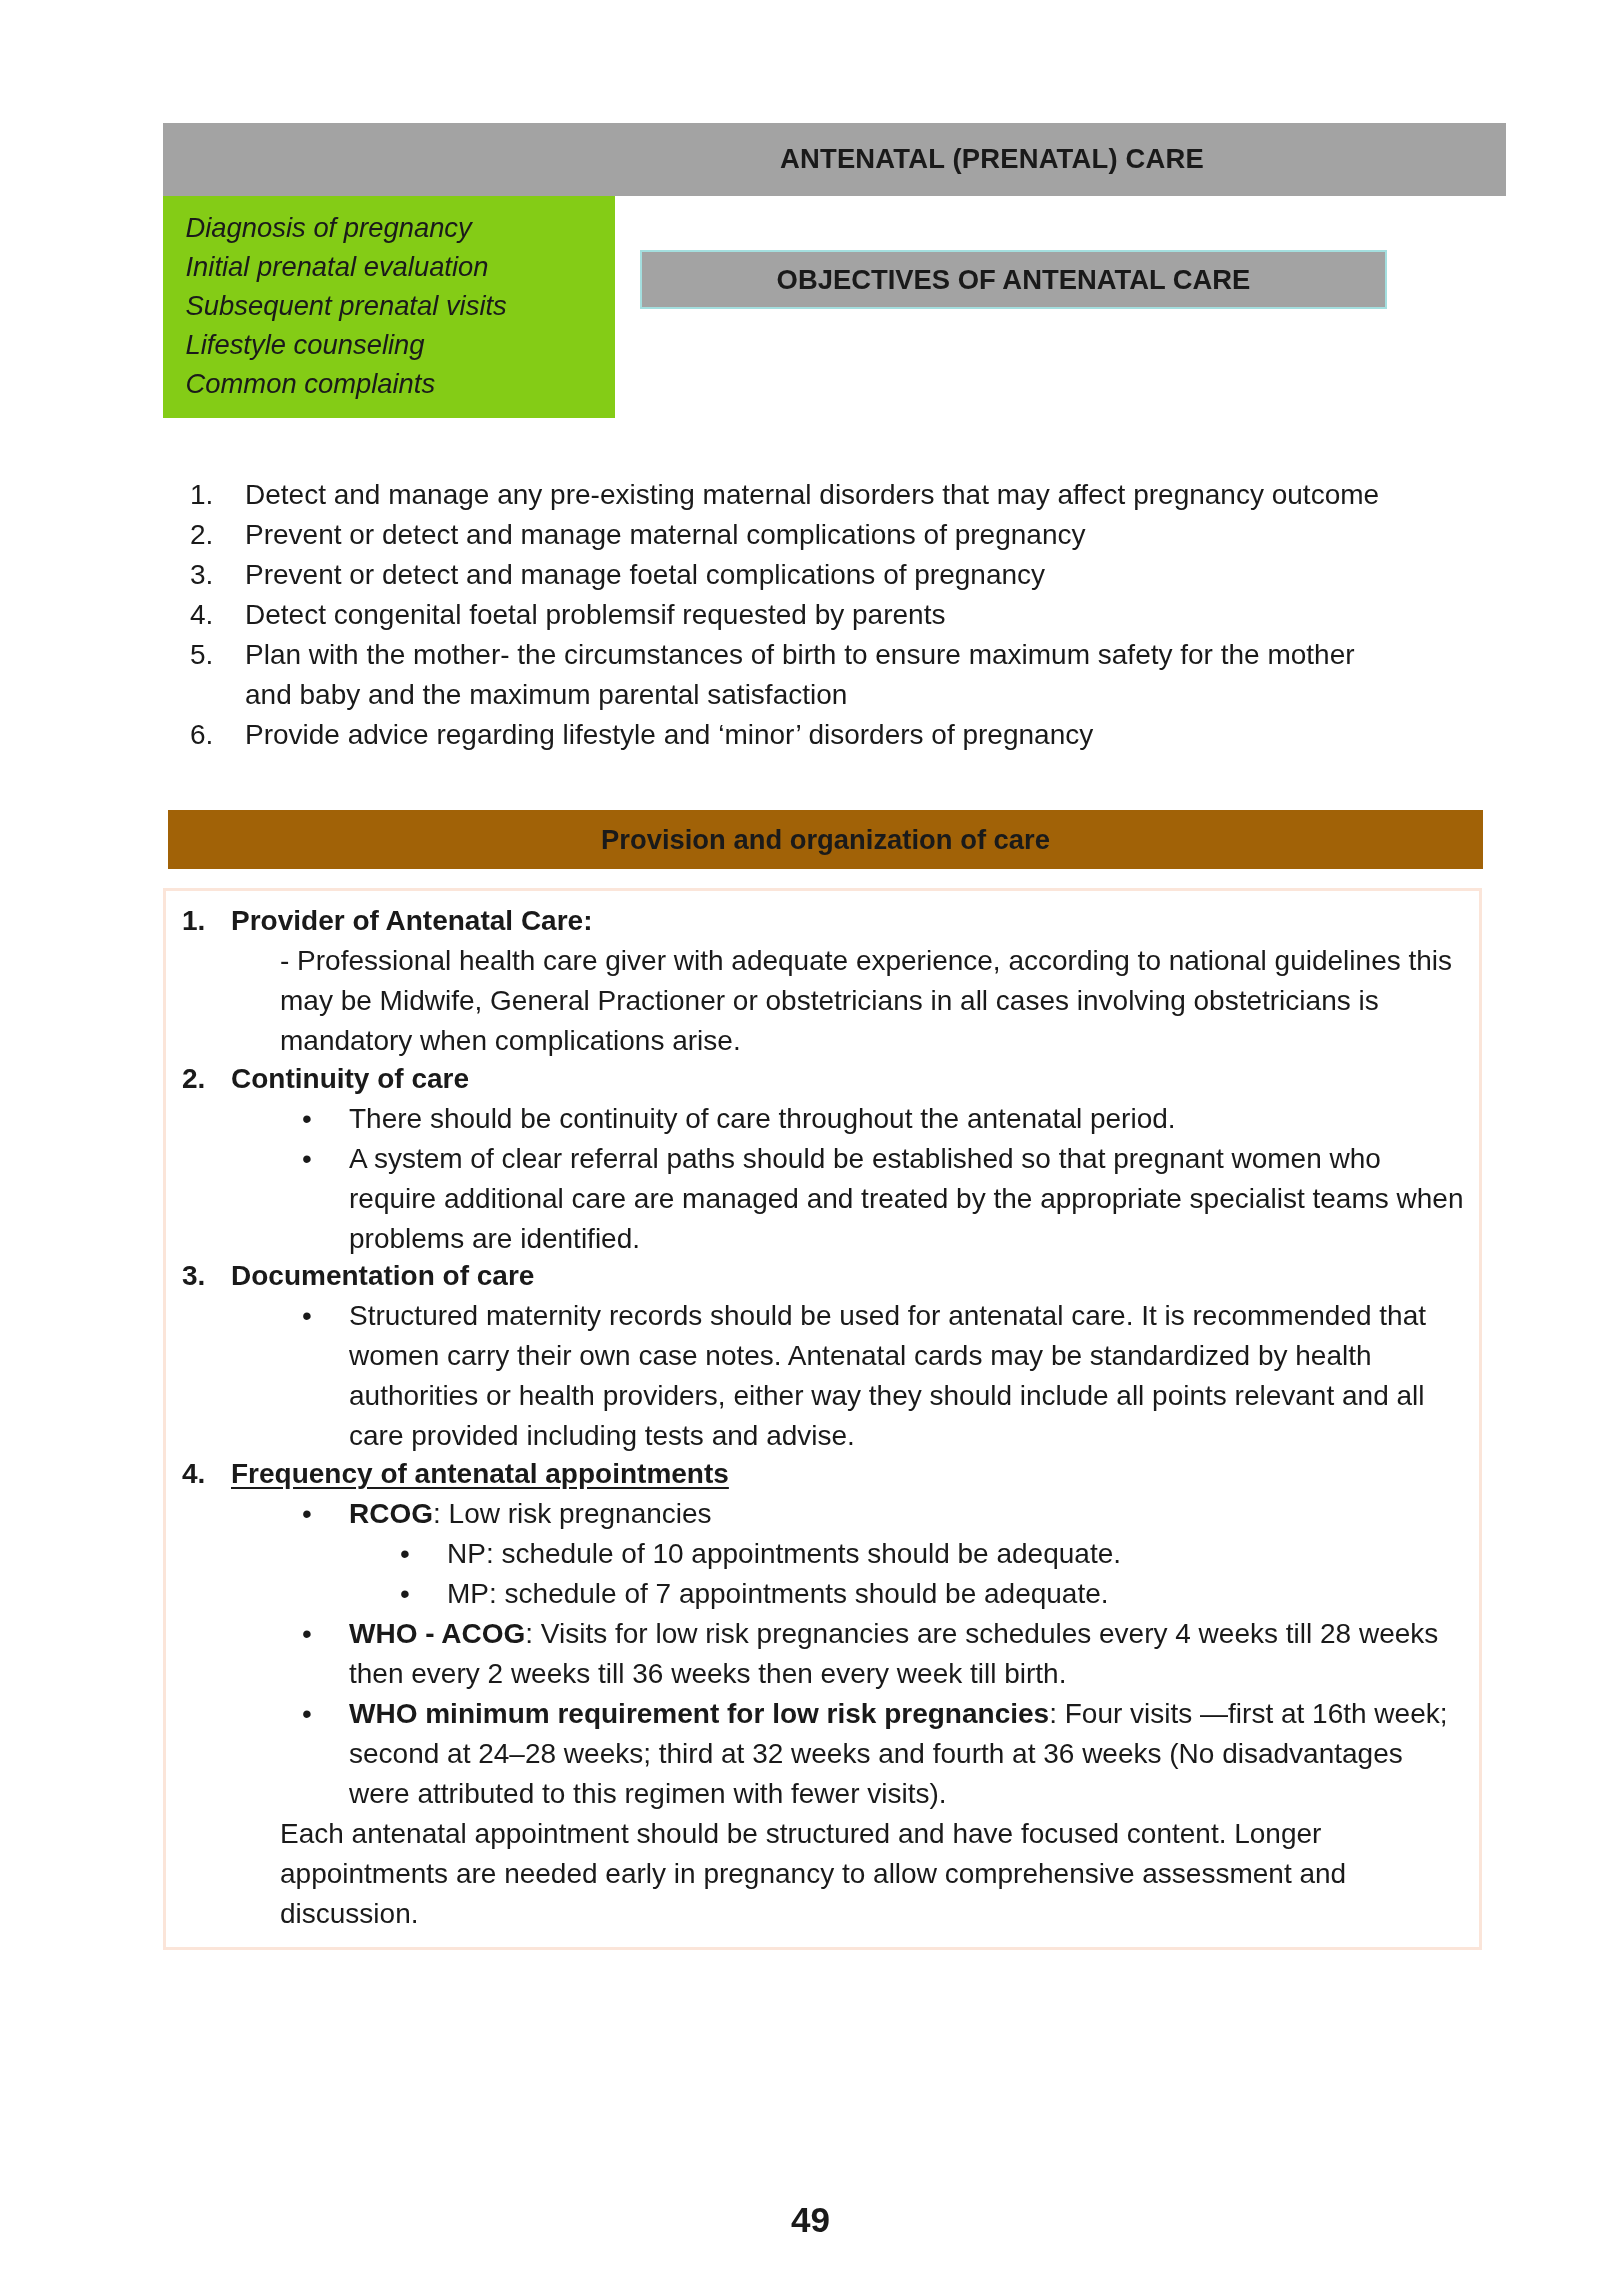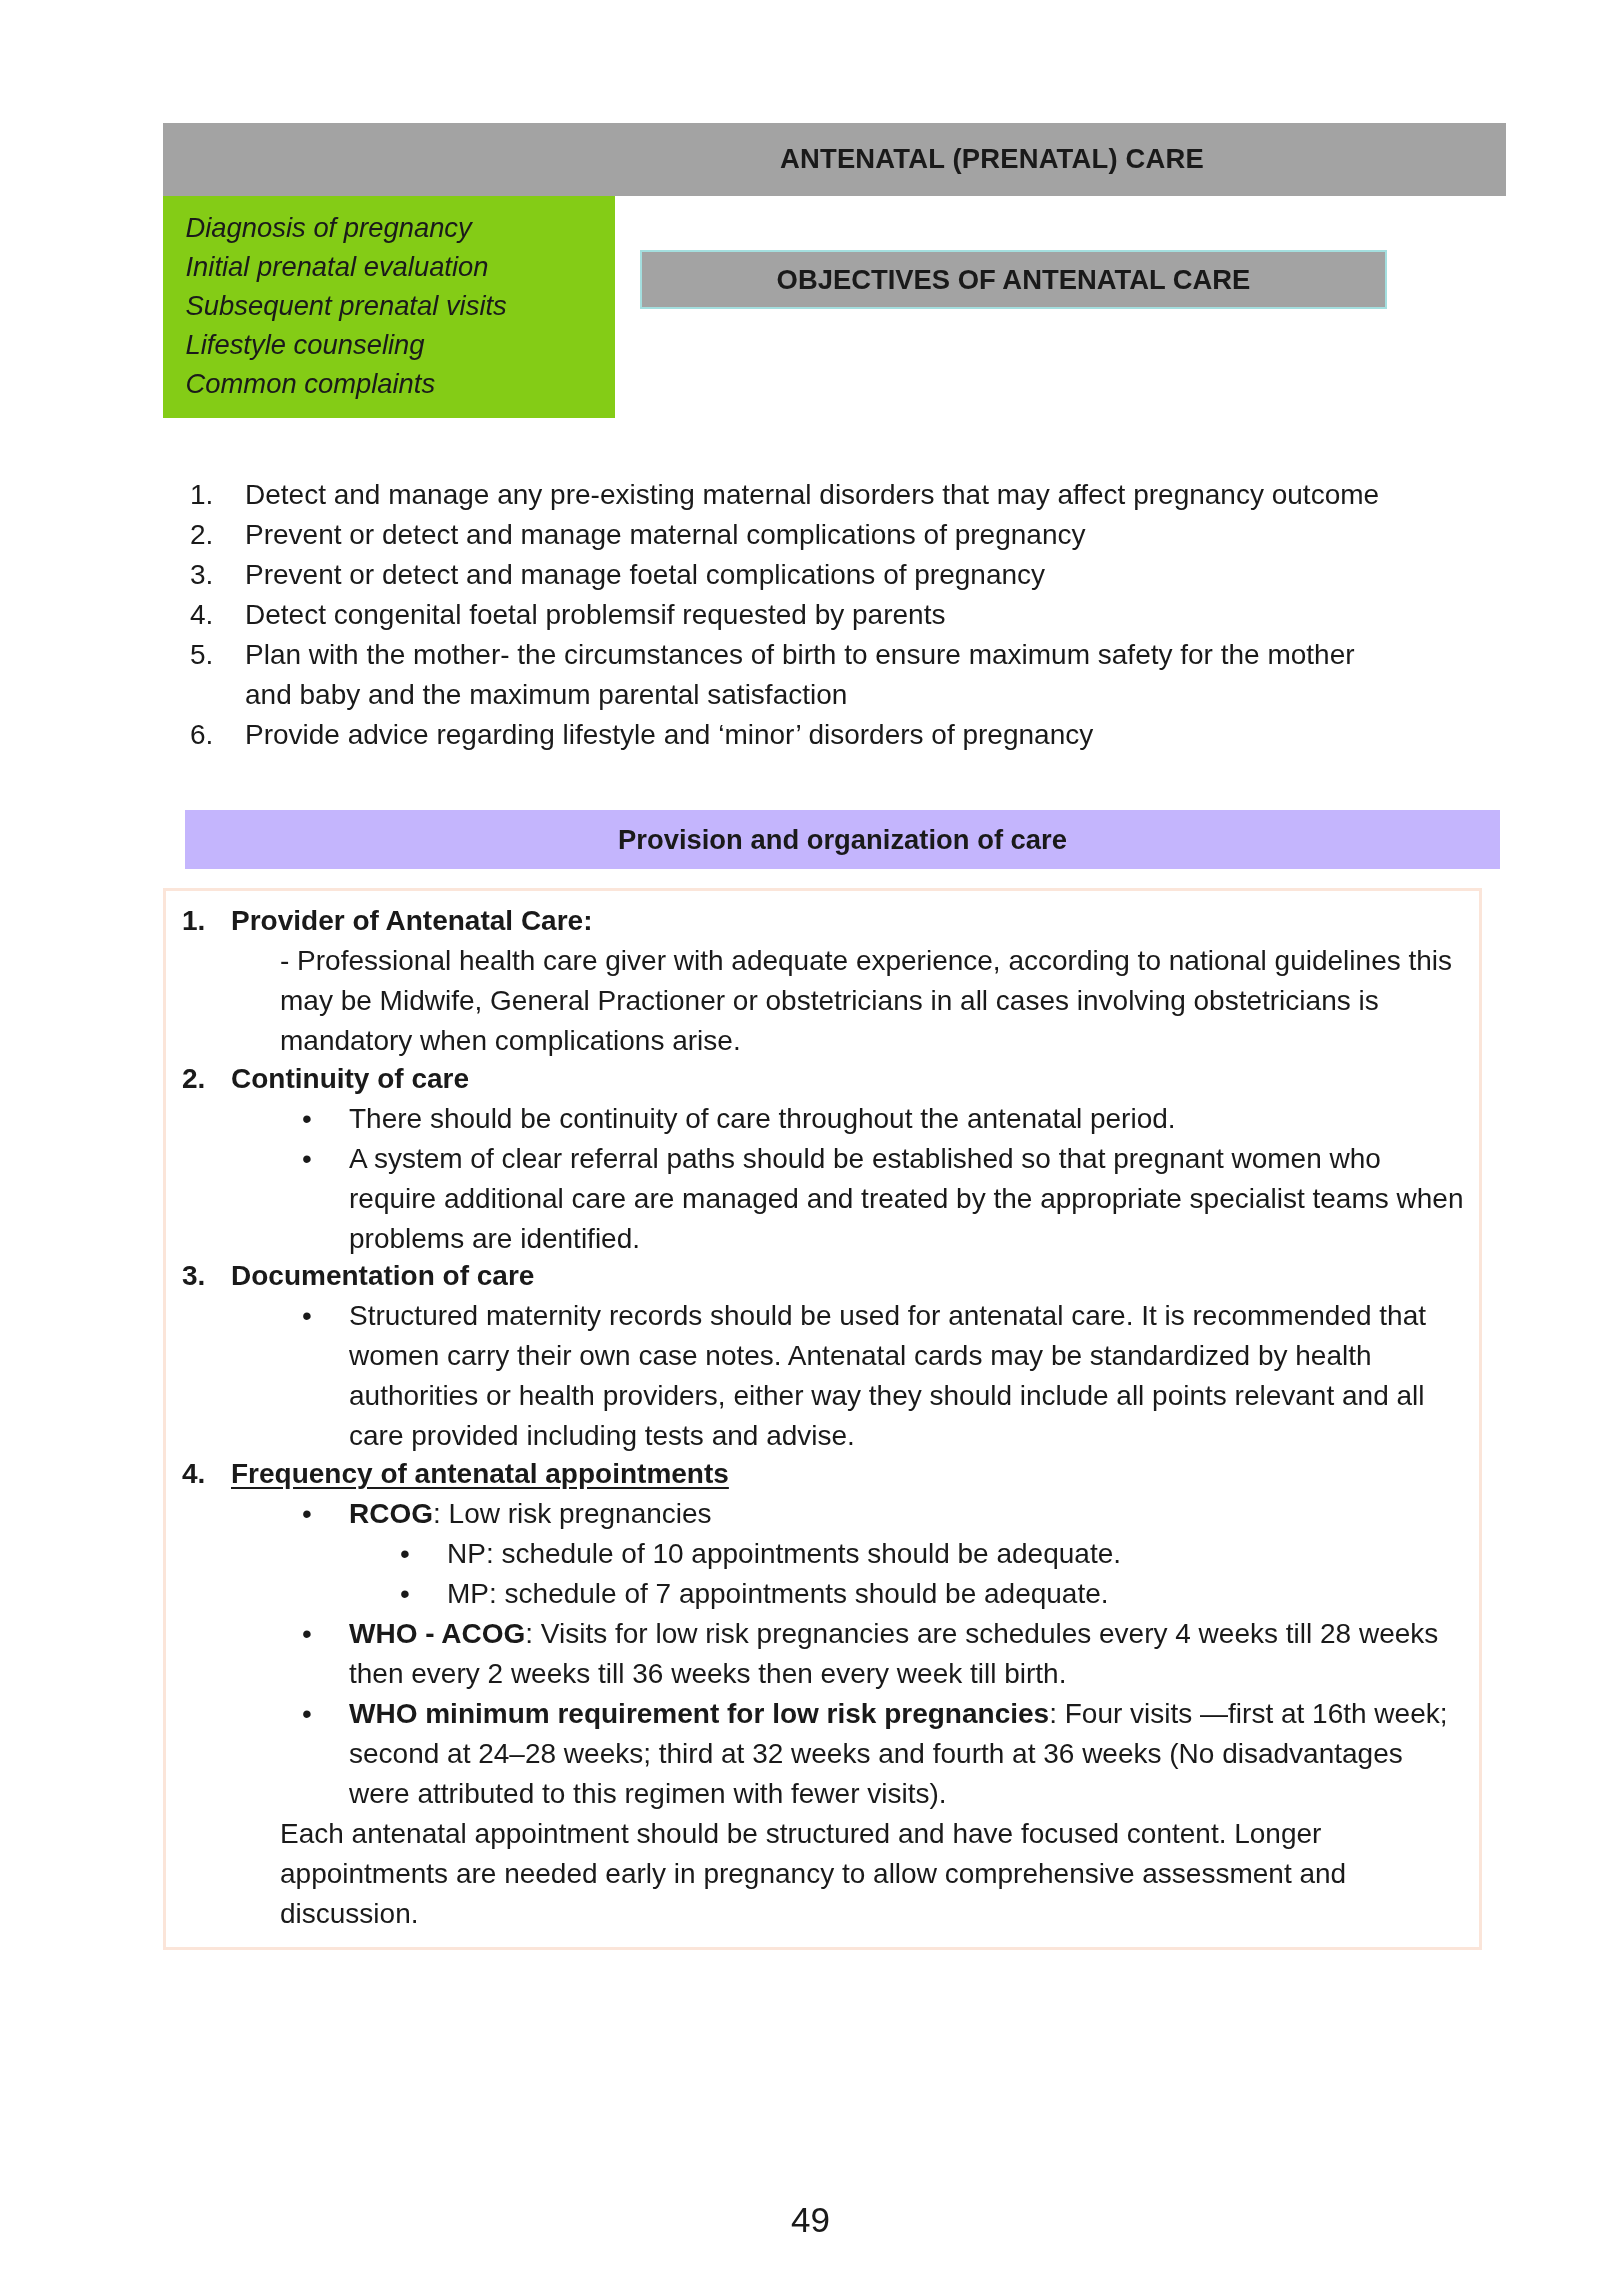--- a/index.html
+++ b/index.html
@@ -22,38 +22,38 @@
   .obj-box span { font-weight: bold; font-size: 27.4px; }
 
   
   .objectives { position: absolute; left: 186px; top: 475px; width: 1215px; margin: 0; padding: 0;
                 list-style: none; }
   .objectives li { position: relative; padding-left: 59px; font-size: 28px; line-height: 40px; }
   .objectives li .num { position: absolute; left: 3.9px; top: 0; }
 
   
   .prov-bar { position: absolute; left: 168px; top: 810px; width: 1315px; height: 59px;
-              background: #c4b5fd; display: flex; align-items: center; justify-content: center; margin-left: 17px; }
+              background: #a16207; display: flex; align-items: center; justify-content: center; }
   .prov-bar span { font-weight: bold; font-size: 27.4px; }
   .prov-box { position: absolute; left: 163px; top: 888px; width: 1319px; height: 1062px;
               border: 3.9px solid #fbe5d9; box-sizing: border-box; background: #fff; }
 
   .sec { position: absolute; font-size: 28px; line-height: 40px; }
   .sec .h { font-weight: bold; }
   .sec .h .n { display: inline-block; width: 49px; }
   .u { text-decoration: underline; text-underline-offset: 3.9px; }
   .indent-text { padding-left: 118px; }
   .bl { position: relative; padding-left: 167px; }
   .bl .dot { position: absolute; left: 120px; top: 0; }
   .bl2 { position: relative; padding-left: 265px; }
   .bl2 .dot { position: absolute; left: 218px; top: 0; }
   .b { font-weight: bold; text-align: center; }
 
   .page-num { position: absolute; left: 0; width: 1621px; top: 2200px; text-align: center;
-              font-weight: normal; font-size: 35px; }
+              font-weight: bold; font-size: 35px; }
 </style>
 </head>
 <body>
 
 <div class="page">
 
   <div class="hdr-top">
     <span class="title">ANTENATAL (PRENATAL) CARE</span>
   </div>
   <div class="hdr-left">

